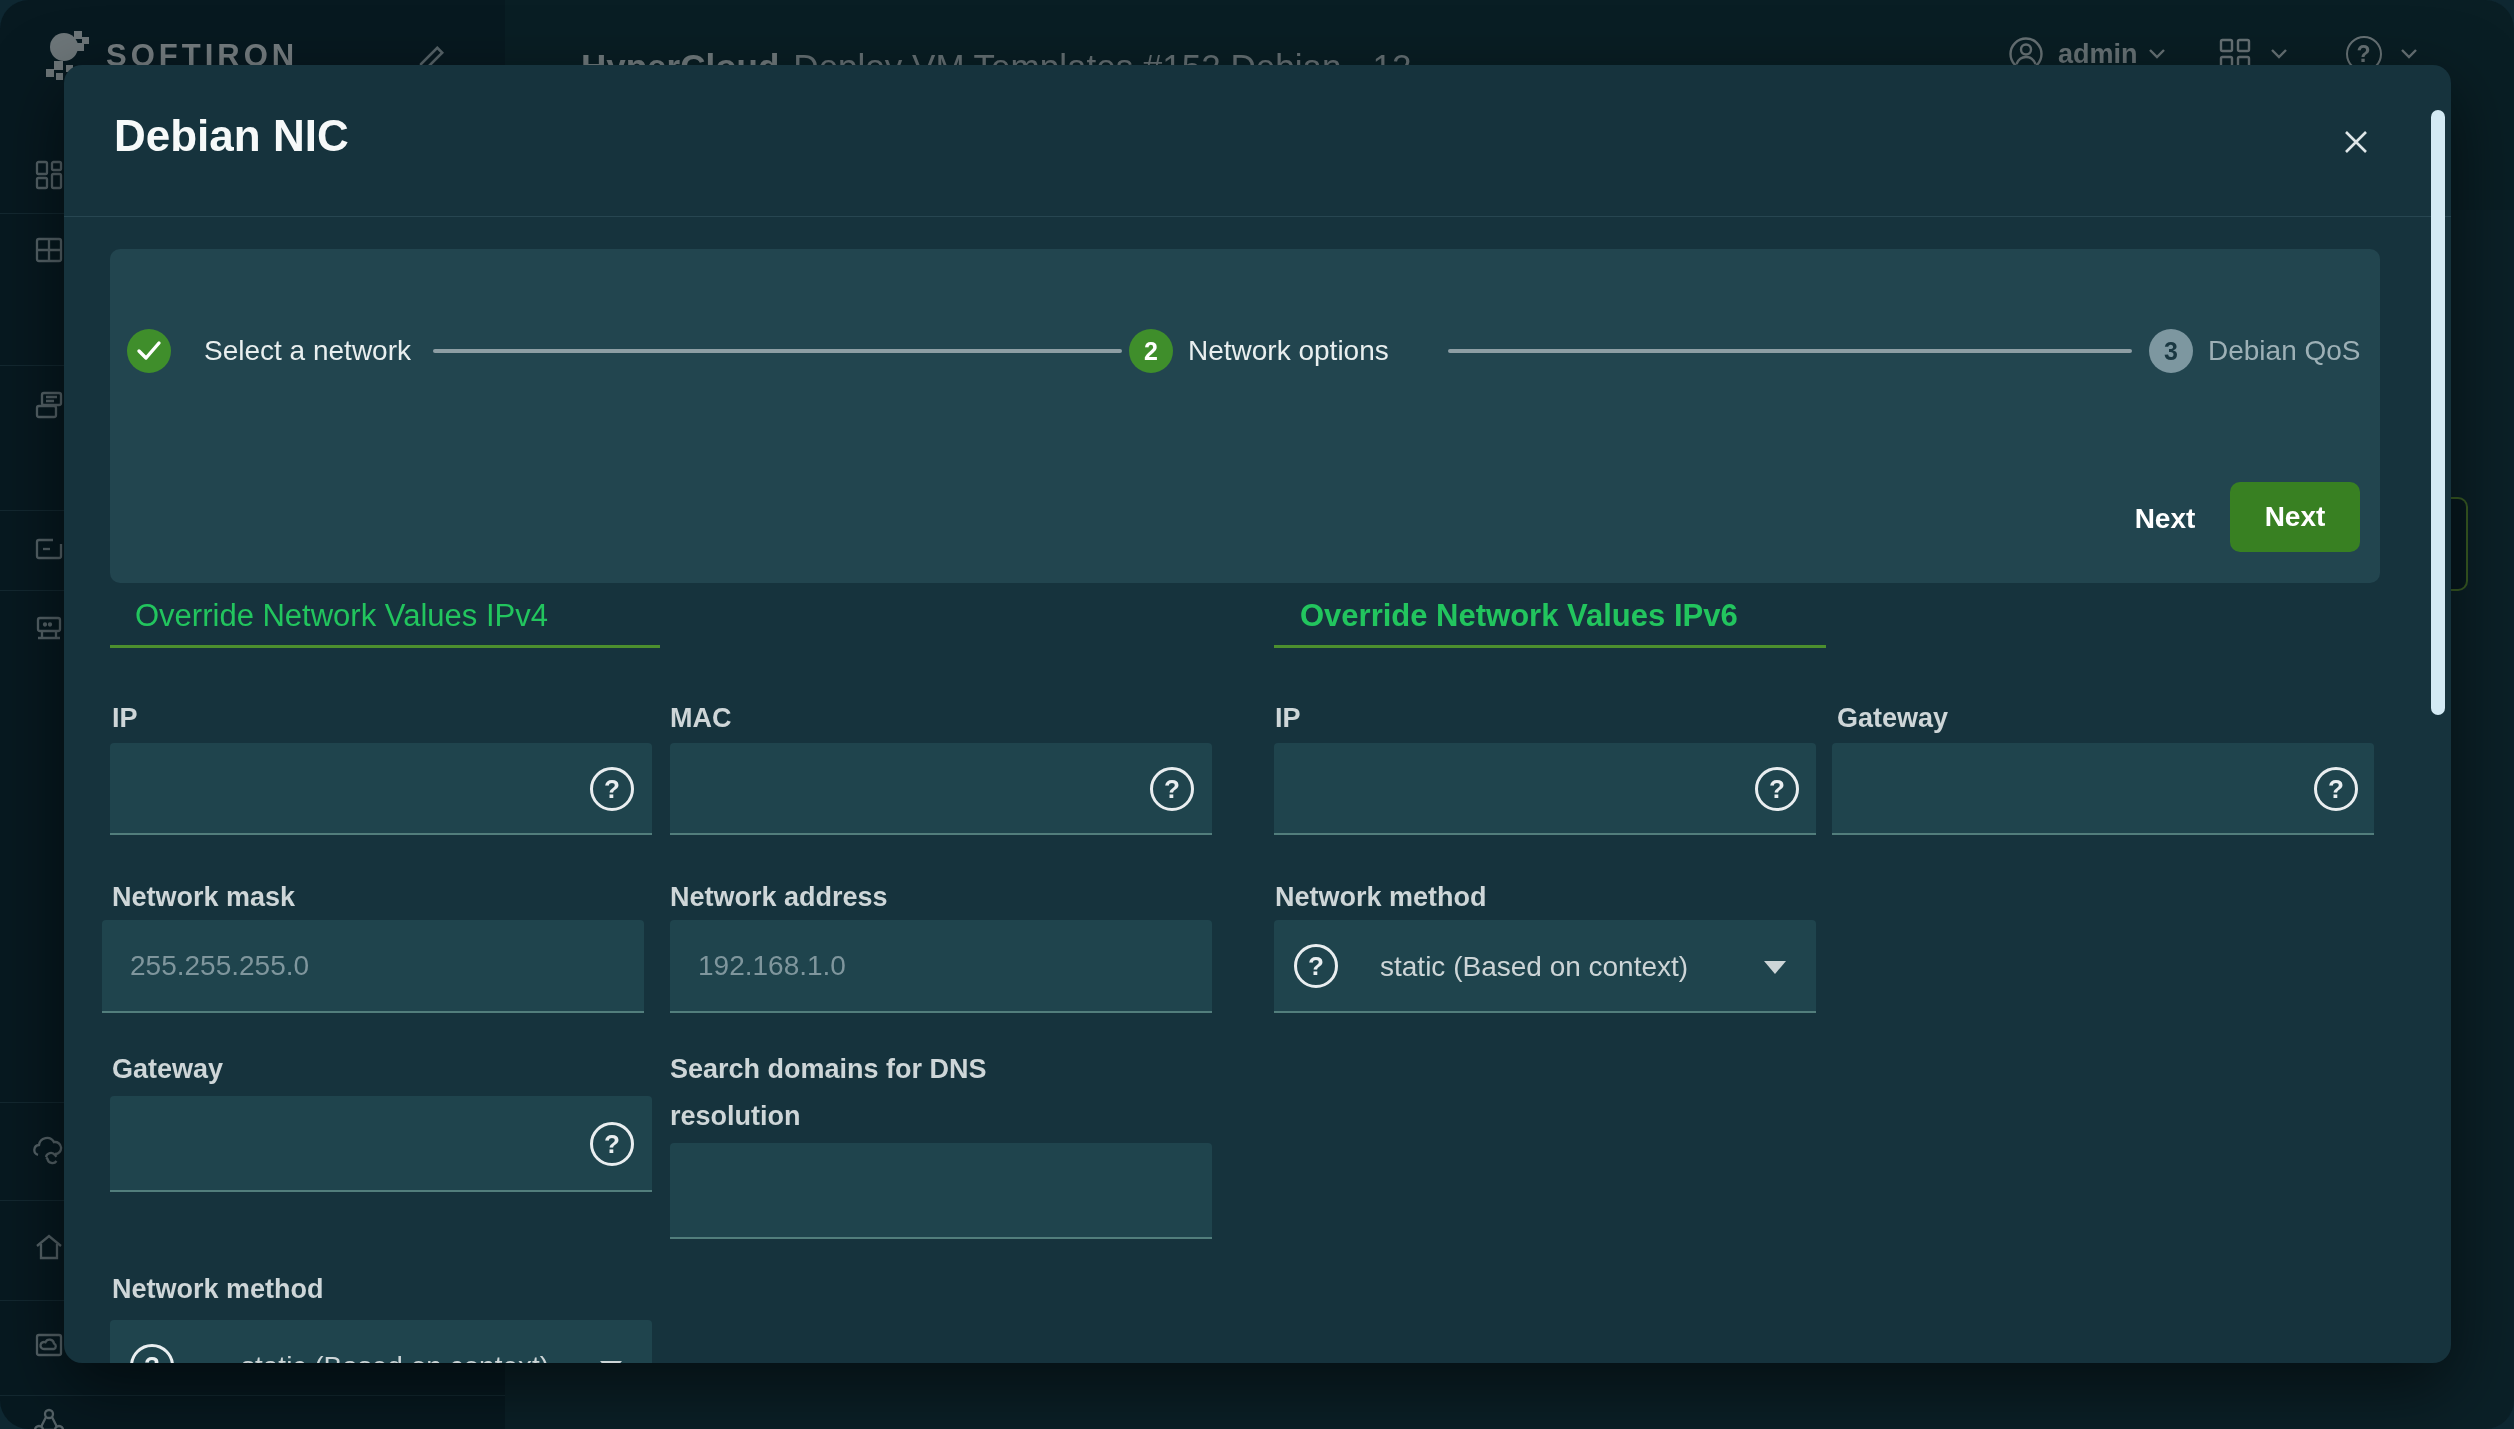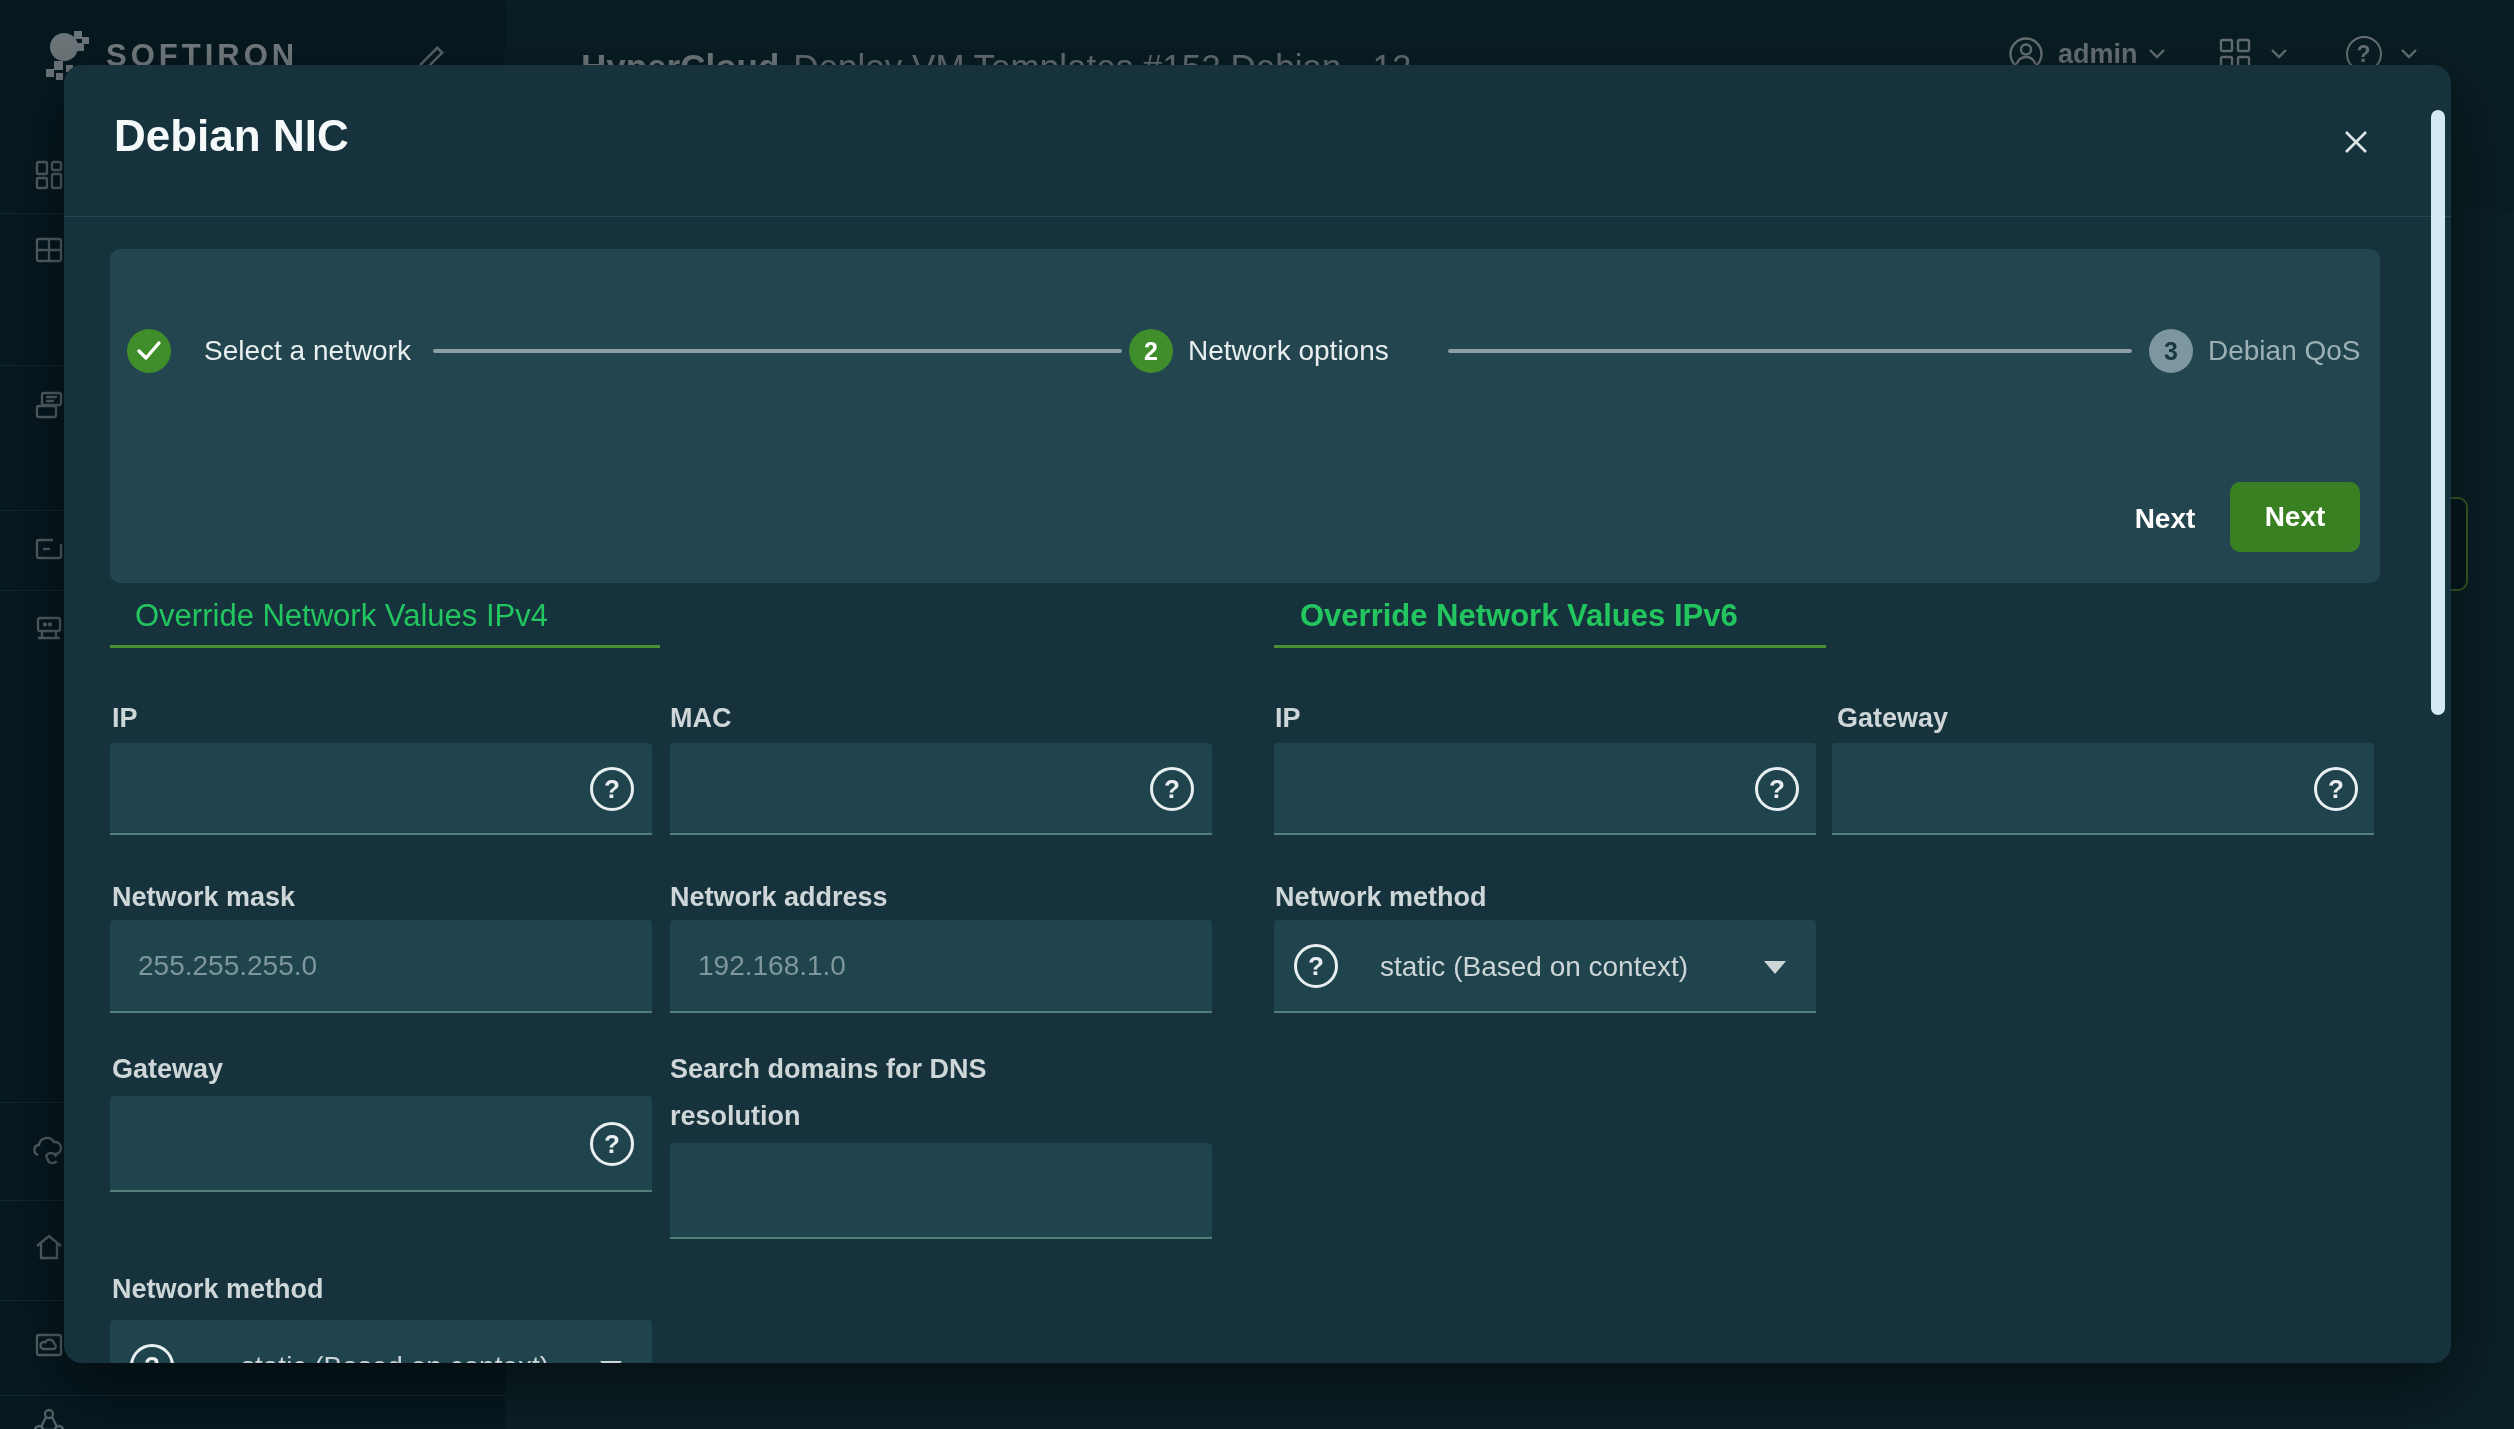--- a/index.html
+++ b/index.html
@@ -1,19 +1,19 @@
 <!DOCTYPE html>
 <html><head>
 <meta charset="utf-8">
 <style>
   * { margin:0; padding:0; box-sizing:border-box; }
   html,body { width:2514px; height:1429px; overflow:hidden; background:#0e2731;
               font-family:"Liberation Sans", sans-serif; }
   .abs { position:absolute; }
-  #stage { position:relative; width:2514px; height:1429px; overflow:hidden; }
+  #stage { position:relative; width:2514px; height:1429px; overflow:hidden;border-radius:29px; }
 
   
   #bg { position:absolute; inset:0; }
   .bg-sidebar { left:0; top:0; width:505px; height:1429px; background:#0e2732; }
   .bg-header  { left:505px; top:0; width:2009px; height:210px; background:#123039; }
   .bg-main    { left:505px; top:210px; width:2009px; height:1219px; background:#15333e; }
   .sb-divider { left:0; width:505px; height:1px; background:#24434f; }
   .sb-icon { left:33px; width:32px; height:32px; color:#9cadb4; }
   .sb-icon svg { width:32px; height:32px; display:block; }
   .logo-row { left:40px; top:24px; height:64px; display:flex; align-items:center; gap:14px; }
@@ -291,21 +291,21 @@
       <input type="text" style="">
     </div>
     <span class="help-icon" style="left:2250px; top:702px;">
         <span>?</span>
       </span>
 
     <div class="abs f-label" style="left:48px;   top:809px;">Network mask</div>
     <div class="abs f-label" style="left:606px;  top:809px;">Network address</div>
     <div class="abs f-label" style="left:1211px; top:809px;">Network method</div>
 
-    <div class="abs field" style="left:46px; top:855px; width:542px; height:93px;">
+    <div class="abs field" style="left:38px; top:855px; width:542px; height:93px;">
       <input type="text" placeholder="255.255.255.0" style="">
     </div>
     <div class="abs field" style="left:606px; top:855px; width:542px; height:93px;">
       <input type="text" placeholder="192.168.1.0" style="">
     </div>
     <div class="select" style="left:1210px; top:855px; width:542px; height:93px;">
       <span class="help-icon" style="left:20px; top:24px;">
           <span>?</span>
         </span>
       <span class="sel-text" style="left:106px; top:31px;">static (Based on context)</span>

